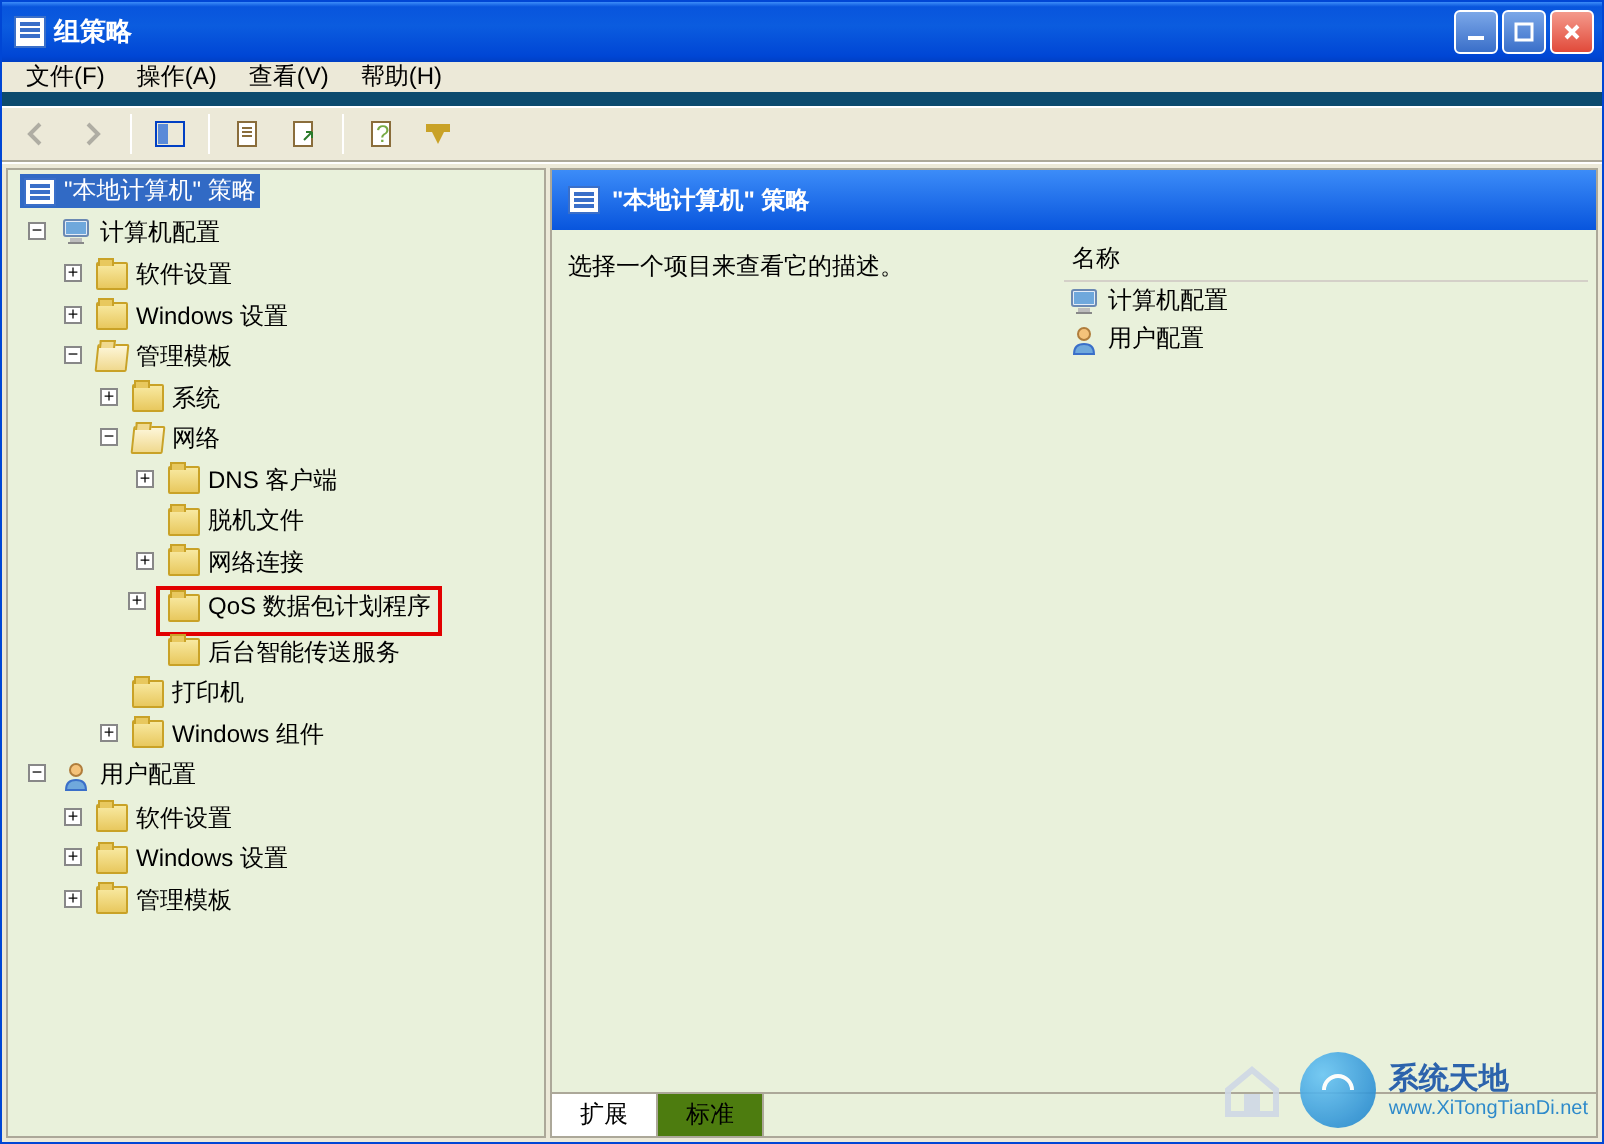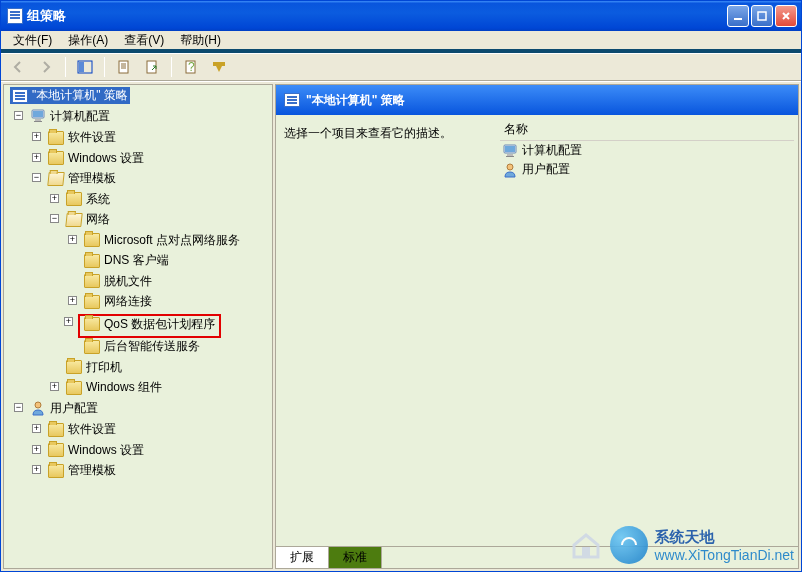--- a/index.html
+++ b/index.html
@@ -9,21 +9,21 @@
 
 .titlebar { height: 30px; background: linear-gradient(to bottom, #3c8cf8 0%, #0855dd 8%, #0b5cdf 40%, #0046d5 90%, #003fc4 100%); display: flex; align-items: center; padding: 0 4px 0 6px; color: #fff; }
 .titlebar-icon { width: 16px; height: 16px; margin-right: 4px; background: #fff; display: inline-flex; align-items: center; justify-content: center; font-size: 10px; }
 .titlebar-text { font-weight: bold; font-size: 13px; flex: 1; }
 .titlebar-buttons { display: flex; gap: 2px; }
 .tb-btn { width: 22px; height: 22px; border: 1px solid #fff; border-radius: 3px; display: flex; align-items: center; justify-content: center; font-weight: bold; font-size: 11px; cursor: pointer; }
 .tb-min, .tb-max { background: linear-gradient(to bottom, #7ba7e8, #3a6fc9); }
 .tb-close { background: linear-gradient(to bottom, #f49a8c, #e14a3a); }
 .tb-btn svg { pointer-events: none; }
 
-.menubar { height: 22px; background: #ece9d8; border-bottom: 4px solid #0c4a6e; display: flex; align-items: center; padding: 0 6px; gap: 4px; }
+.menubar { height: 22px; background: #ece9d8; border-bottom: 7px solid #0c4a6e; display: flex; align-items: center; padding: 0 6px; gap: 4px; }
 .menubar span { padding: 2px 6px; cursor: pointer; }
 
 .toolbar { height: 28px; background: #ece9d8; border-top: 1px solid #fff; border-bottom: 1px solid #aca899; display: flex; align-items: center; padding: 0 6px; gap: 6px; }
 .tb-sep { width: 1px; height: 20px; background: #aca899; border-right: 1px solid #fff; margin: 0 2px; }
 .tool-btn { width: 22px; height: 22px; display: flex; align-items: center; justify-content: center; cursor: pointer; border: 1px solid transparent; }
 .tool-btn.disabled { opacity: 0.4; cursor: default; }
 
 .content { flex: 1; display: flex; border-top: 1px solid #fff; min-height: 0; }
 
 .tree-panel { width: 270px; background: #e9f1db; border: 1px solid #aca899; margin: 2px; overflow: auto; padding: 2px 2px 2px 4px; }
@@ -39,34 +39,34 @@
 .folder-open { background: linear-gradient(to bottom, #fdf6d9 0%, #f0d98e 100%); border: 1px solid #c9a227; border-radius: 1px; position: relative; transform: skewX(-6deg); }
 .folder-open::before { content: ""; position: absolute; top: -3px; left: 0; width: 6px; height: 3px; background: #f0d98e; border: 1px solid #c9a227; border-bottom: none; }
 .policy-icon { background: #fff; border: 1px solid #3a6fc9; position: relative; }
 .policy-icon::after { content:""; position:absolute; left:2px; right:2px; top:2px; height:2px; background:#3a6fc9; box-shadow: 0 3px 0 #3a6fc9, 0 6px 0 #3a6fc9; }
 .highlight-box { border: 2px solid #e20000; padding: 0 2px; margin-left: -4px; display: inline-block; }
 
 .right-panel { flex: 1; display: flex; flex-direction: column; margin: 2px 2px 2px 0; background: #e9f1db; border: 1px solid #aca899; min-height: 0; }
 .right-header { height: 30px; background: linear-gradient(to bottom, #3c8cf8 0%, #0855dd 100%); color: #fff; display: flex; align-items: center; padding: 0 8px; gap: 6px; font-weight: bold; font-size: 13px; }
 .right-body { flex: 1; display: flex; background: #e9f1db; }
 .desc-col { width: 220px; padding: 10px 8px; }
-.items-col { flex: 1; padding: 4px; }
+.items-col { flex: 1; padding: 4px; margin-left: 32px; }
 .items-header { padding: 2px 4px; border-bottom: 1px solid #d4d0c8; }
 .list-item { display: flex; align-items: center; gap: 4px; padding: 1px 2px; cursor: pointer; }
 .small-icon { width: 16px; height: 16px; display: inline-flex; align-items: center; justify-content: center; }
 .comp-icon svg, .user-icon svg { width: 16px; height: 16px; }
 
 .tabs { height: 22px; display: flex; background: #e9f1db; border-top: 1px solid #aca899; }
 .tab { padding: 2px 14px; border-right: 1px solid #aca899; cursor: pointer; background: #4d7c0f; }
 .tab.active { background: #fff; }
 
 .watermark { position: absolute; right: 8px; bottom: 8px; display: flex; align-items: center; gap: 6px; opacity: 0.9; pointer-events: none; margin-top: 39px; }
 .wm-logo { width: 38px; height: 38px; border-radius: 50%; background: radial-gradient(circle at 30% 30%, #6ac6f5, #1a7fc9); display: flex; align-items: center; justify-content: center; }
 .wm-text { color: #1854a8; font-weight: bold; font-size: 15px; }
-.wm-sub { color: #1a7fc9; font-size: 14px; text-align: right; }
+.wm-sub { color: #1a7fc9; font-size: 10px; text-align: right; }
 </style>
 </head>
 <body>
 
 <div class="window">
   <div class="titlebar">
     <span class="titlebar-icon policy-icon"></span>
     <span class="titlebar-text">组策略</span>
     <div class="titlebar-buttons">
       <div class="tb-btn tb-min">
@@ -178,24 +178,21 @@
                     <ul>
                       <li><span class="toggle">+</span><span class="node">
                             <span class="node-icon folder-closed"></span>
                             <span>系统</span>
                           </span></li>
                       <li><span class="toggle">−</span><span class="node">
                             <span class="node-icon folder-open"></span>
                             <span>网络</span>
                           </span>
                         <ul>
-                          <li><span class="toggle">+</span><span class="node">
-                                <span class="node-icon folder-closed"></span>
-                                <span>Microsoft 点对点网络服务</span>
-                              </span></li>
+                          <li><span class="toggle">+</span></li>
                           <li><span class="node">
                                 <span class="node-icon folder-closed"></span>
                                 <span>DNS 客户端</span>
                               </span></li>
                           <li><span class="node">
                                 <span class="node-icon folder-closed"></span>
                                 <span>脱机文件</span>
                               </span></li>
                           <li><span class="toggle">+</span><span class="node">
                                 <span class="node-icon folder-closed"></span>

